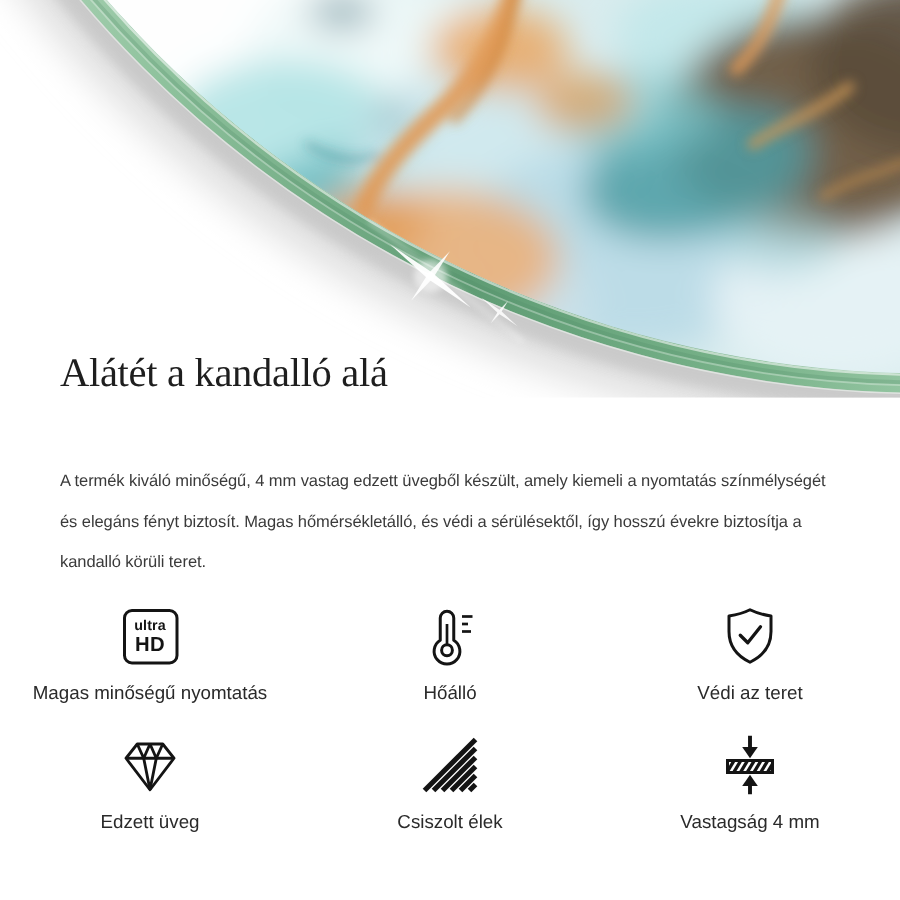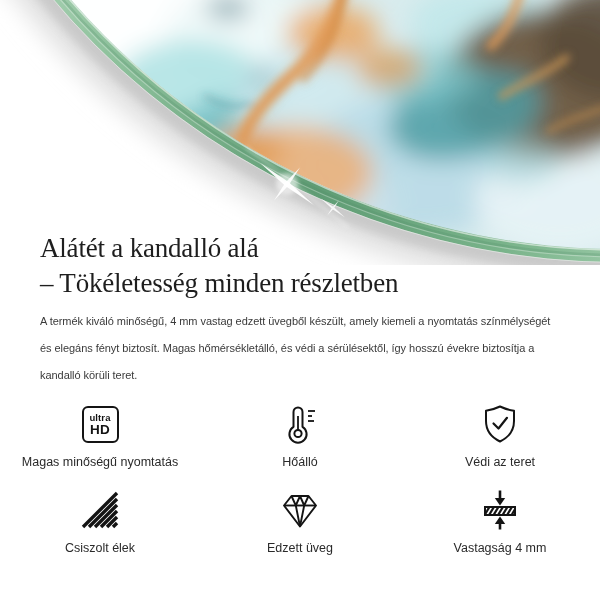--- a/index.html
+++ b/index.html
@@ -126,21 +126,20 @@
       </g>
       <g transform="translate(333 208) rotate(38) scale(0.45)" opacity="0.85">
         <path d="M-34 0 L0 2.6 L34 0 L0 -2.6 Z" fill="#ffffff"></path>
         <path d="M0 -21 L2.2 0 L0 21 L-2.2 0 Z" fill="#ffffff"></path>
       </g>
     </g>
   </svg>
 
   <h1 class="heading" style="margin:0;">
     <div>Alátét a kandalló alá</div>
-    <div>– Tökéletesség minden részletben</div>
   </h1>
 
   <p class="bodytext" style="margin:0;">A termék kiváló minőségű, 4 mm vastag edzett üvegből készült, amely kiemeli a nyomtatás színmélységét és elegáns fényt biztosít. Magas hőmérsékletálló, és védi a sérülésektől, így hosszú évekre biztosítja a kandalló körüli teret.</p>
 
   <div class="features">
     <div class="frow">
       <div class="feat">
         <div class="ficon">
           <div class="uhd">
             <div class="t1">ultra</div>
@@ -171,41 +170,41 @@
             <path d="M15.5 21.5 L20.5 26.5 L29 15.8" stroke-width="2.2" stroke-linecap="round" stroke-linejoin="round"></path>
           </svg>
         </div>
         <div class="flabel">Védi az teret</div>
       </div>
     </div>
 
     <div class="frow">
       <div class="feat">
         <div class="ficon">
+          <svg width="44" height="44" viewBox="0 0 44 44" fill="none" stroke="#141414" stroke-width="1.9" stroke-linejoin="round">
+            <path d="M13.5 8 H30.5 L38 17.5 L22 38.5 L6 17.5 Z"></path>
+            <path d="M6 17.5 H38"></path>
+            <path d="M13.5 8 L17.8 17.5 L22 38.5 M30.5 8 L26.2 17.5 L22 38.5 M22 8 L17.8 17.5 M22 8 L26.2 17.5"></path>
+          </svg>
+        </div>
+        <div class="flabel">Edzett üveg</div>
+      </div>
+
+      <div class="feat">
+        <div class="ficon">
           <svg width="44" height="44" viewBox="0 0 44 44" stroke="#141414" stroke-width="3.4" fill="none">
             <line x1="5" y1="39" x2="39" y2="5"></line>
             <line x1="11" y1="39" x2="39" y2="11"></line>
             <line x1="17" y1="39" x2="39" y2="17"></line>
             <line x1="23" y1="39" x2="39" y2="23"></line>
             <line x1="29" y1="39" x2="39" y2="29"></line>
             <line x1="35" y1="39" x2="39" y2="35"></line>
           </svg>
         </div>
         <div class="flabel">Csiszolt élek</div>
-      </div>
-
-      <div class="feat">
-        <div class="ficon">
-          <svg width="44" height="44" viewBox="0 0 44 44" fill="none" stroke="#141414" stroke-width="1.9" stroke-linejoin="round">
-            <path d="M13.5 8 H30.5 L38 17.5 L22 38.5 L6 17.5 Z"></path>
-            <path d="M6 17.5 H38"></path>
-            <path d="M13.5 8 L17.8 17.5 L22 38.5 M30.5 8 L26.2 17.5 L22 38.5 M22 8 L17.8 17.5 M22 8 L26.2 17.5"></path>
-          </svg>
-        </div>
-        <div class="flabel">Edzett üveg</div>
       </div>
 
       <div class="feat">
         <div class="ficon">
           <svg width="44" height="44" viewBox="0 0 44 44">
             <defs>
                 <clipPath id="barclip">
                   <rect x="8" y="20" width="28" height="6"></rect>
                 </clipPath>
               </defs>

